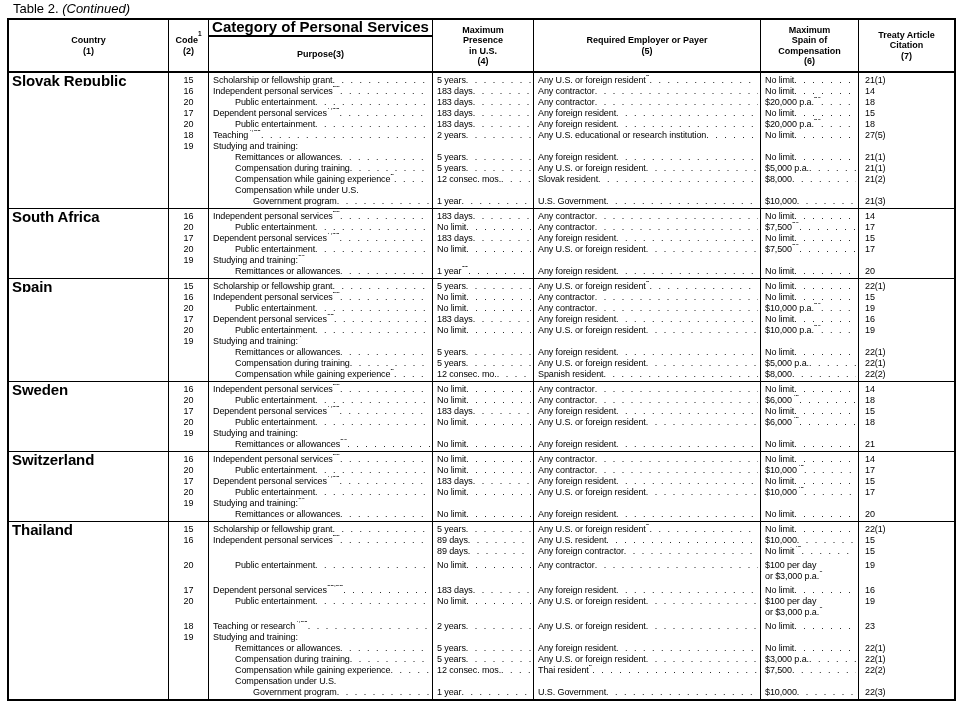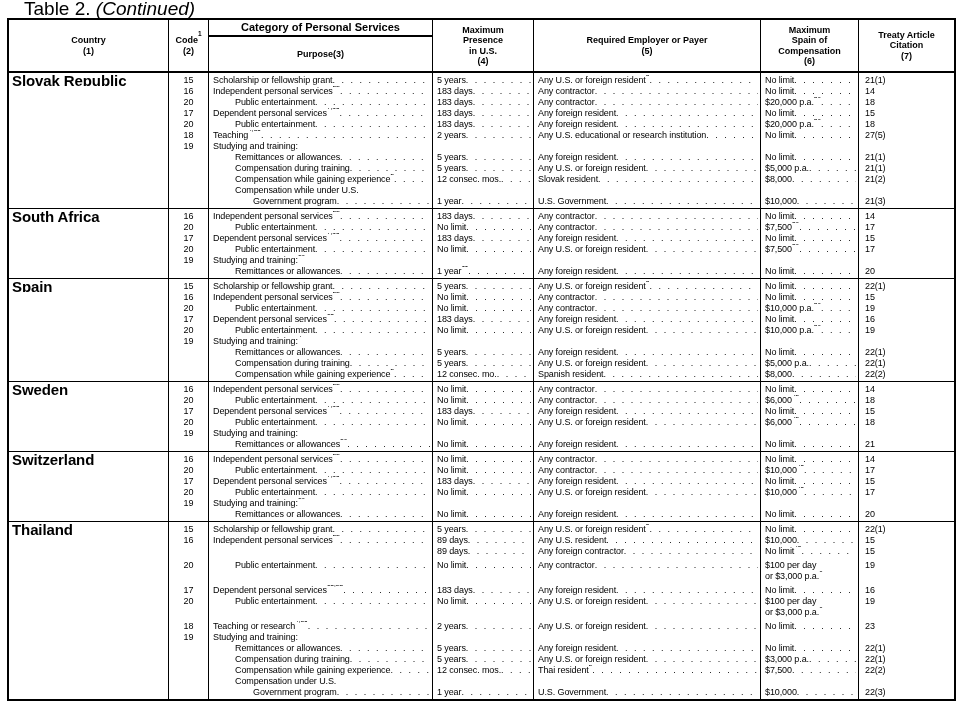--- a/index.html
+++ b/index.html
@@ -1,31 +1,31 @@
 <!DOCTYPE html>
 <html><head>
 <meta charset="utf-8">
 <style>
   *{box-sizing:border-box}
   html,body{margin:0;padding:0}
   body{width:963px;height:721px;background:#fff;color:#000;
        font-family:"Liberation Sans",sans-serif;overflow:hidden}
   .page{padding:2px 7px 0 7px}
-  .title{font-size:19px;line-height:14px;margin:0 0 2px 17px}
+  .title{font-size:13px;line-height:14px;margin:0 0 2px 6px}
   .title .cont{font-style:italic}
 
   .tbl{width:949px;border:2px solid #000}
   .grid{display:grid;grid-template-columns:160px 40px 224px 101px 227px 98px 95px}
 
   .hdr{border-bottom:2px solid #000;height:53px}
   .hc{border-right:1.5px solid #000;display:flex;flex-direction:column;align-items:center;
       justify-content:center;text-align:center;font-weight:bold;font-size:9px;line-height:10.5px;padding:1px}
   .hc:last-child{border-right:0}
   .hc.cat{padding:0;justify-content:flex-start}
-  .cat-top{width:100%;height:17px;border-bottom:2px solid #000;display:flex;align-items:center;justify-content:center;font-size:11px}
+  .cat-top{width:100%;height:17px;border-bottom:2px solid #000;display:flex;align-items:center;justify-content:center;font-size:15px}
   .cat-bot{flex:1;display:flex;flex-direction:row;align-items:center;justify-content:center;width:100%}
 
   .band:not(:first-child){border-top:1.5px solid #000}
   .bc{border-right:1.5px solid #000;padding:2px 0 1px;overflow:hidden}
   .bc:last-child{border-right:0}
 
   .ln{height:11px;line-height:11px;font-size:9px;display:flex;align-items:baseline;
       white-space:nowrap;overflow:hidden;letter-spacing:-0.1px}
   .ln.gap{margin-top:3px}
   .cname{font-weight:bold;font-size:15px;padding-left:3px}

